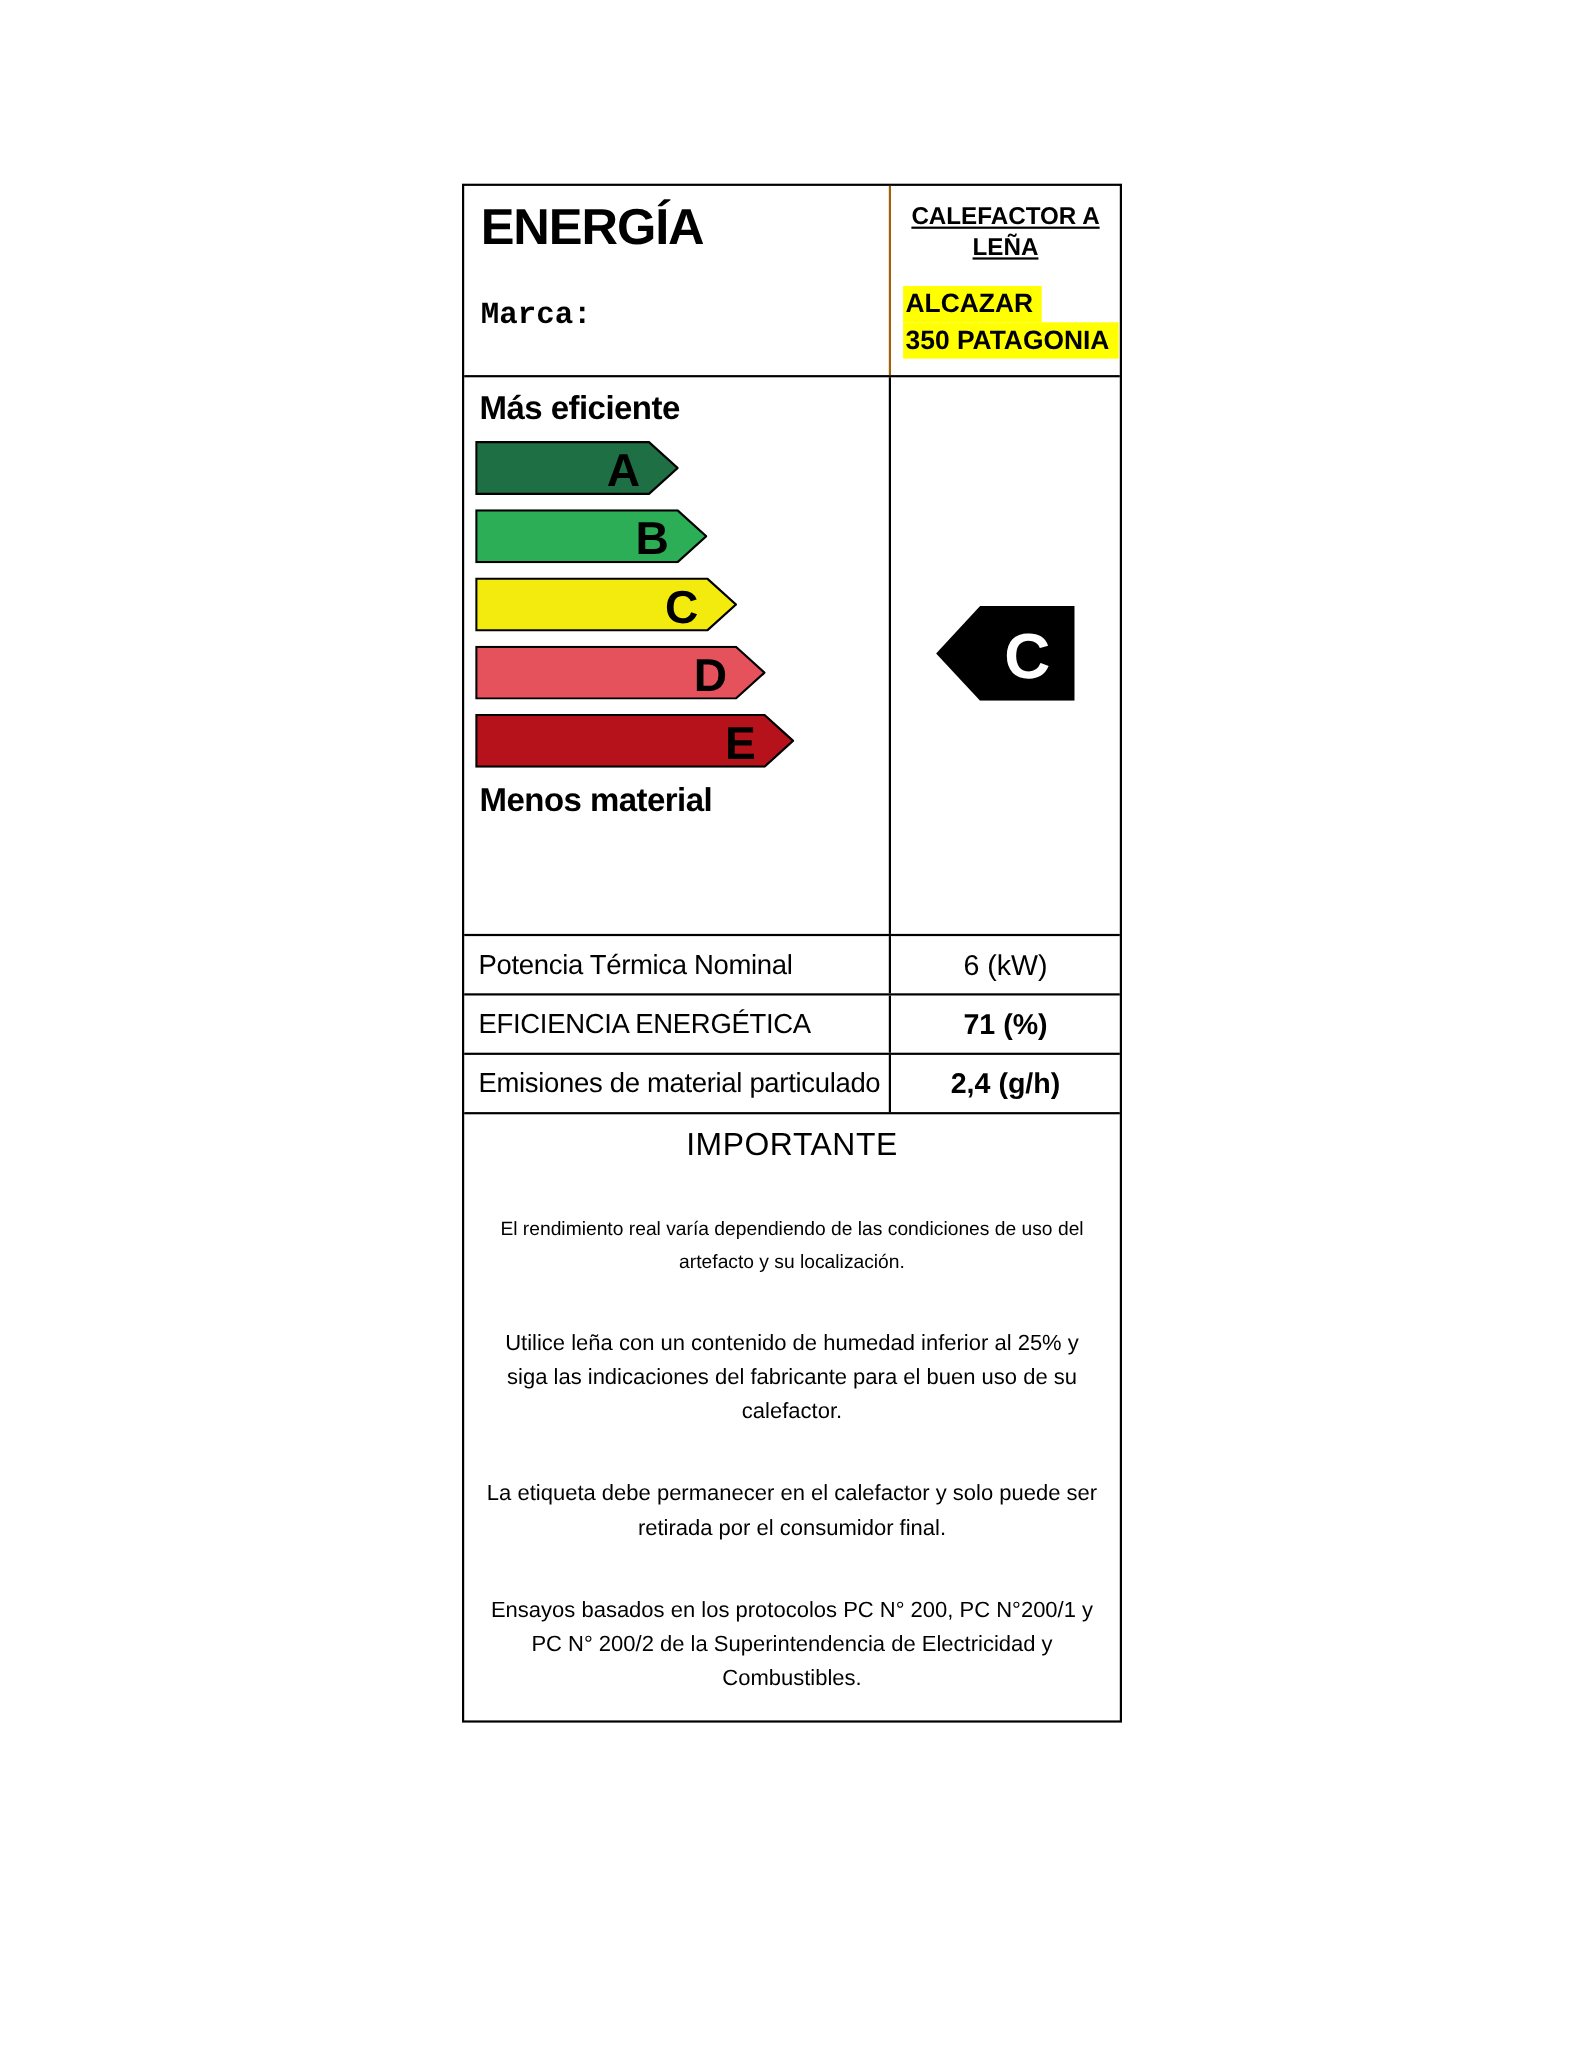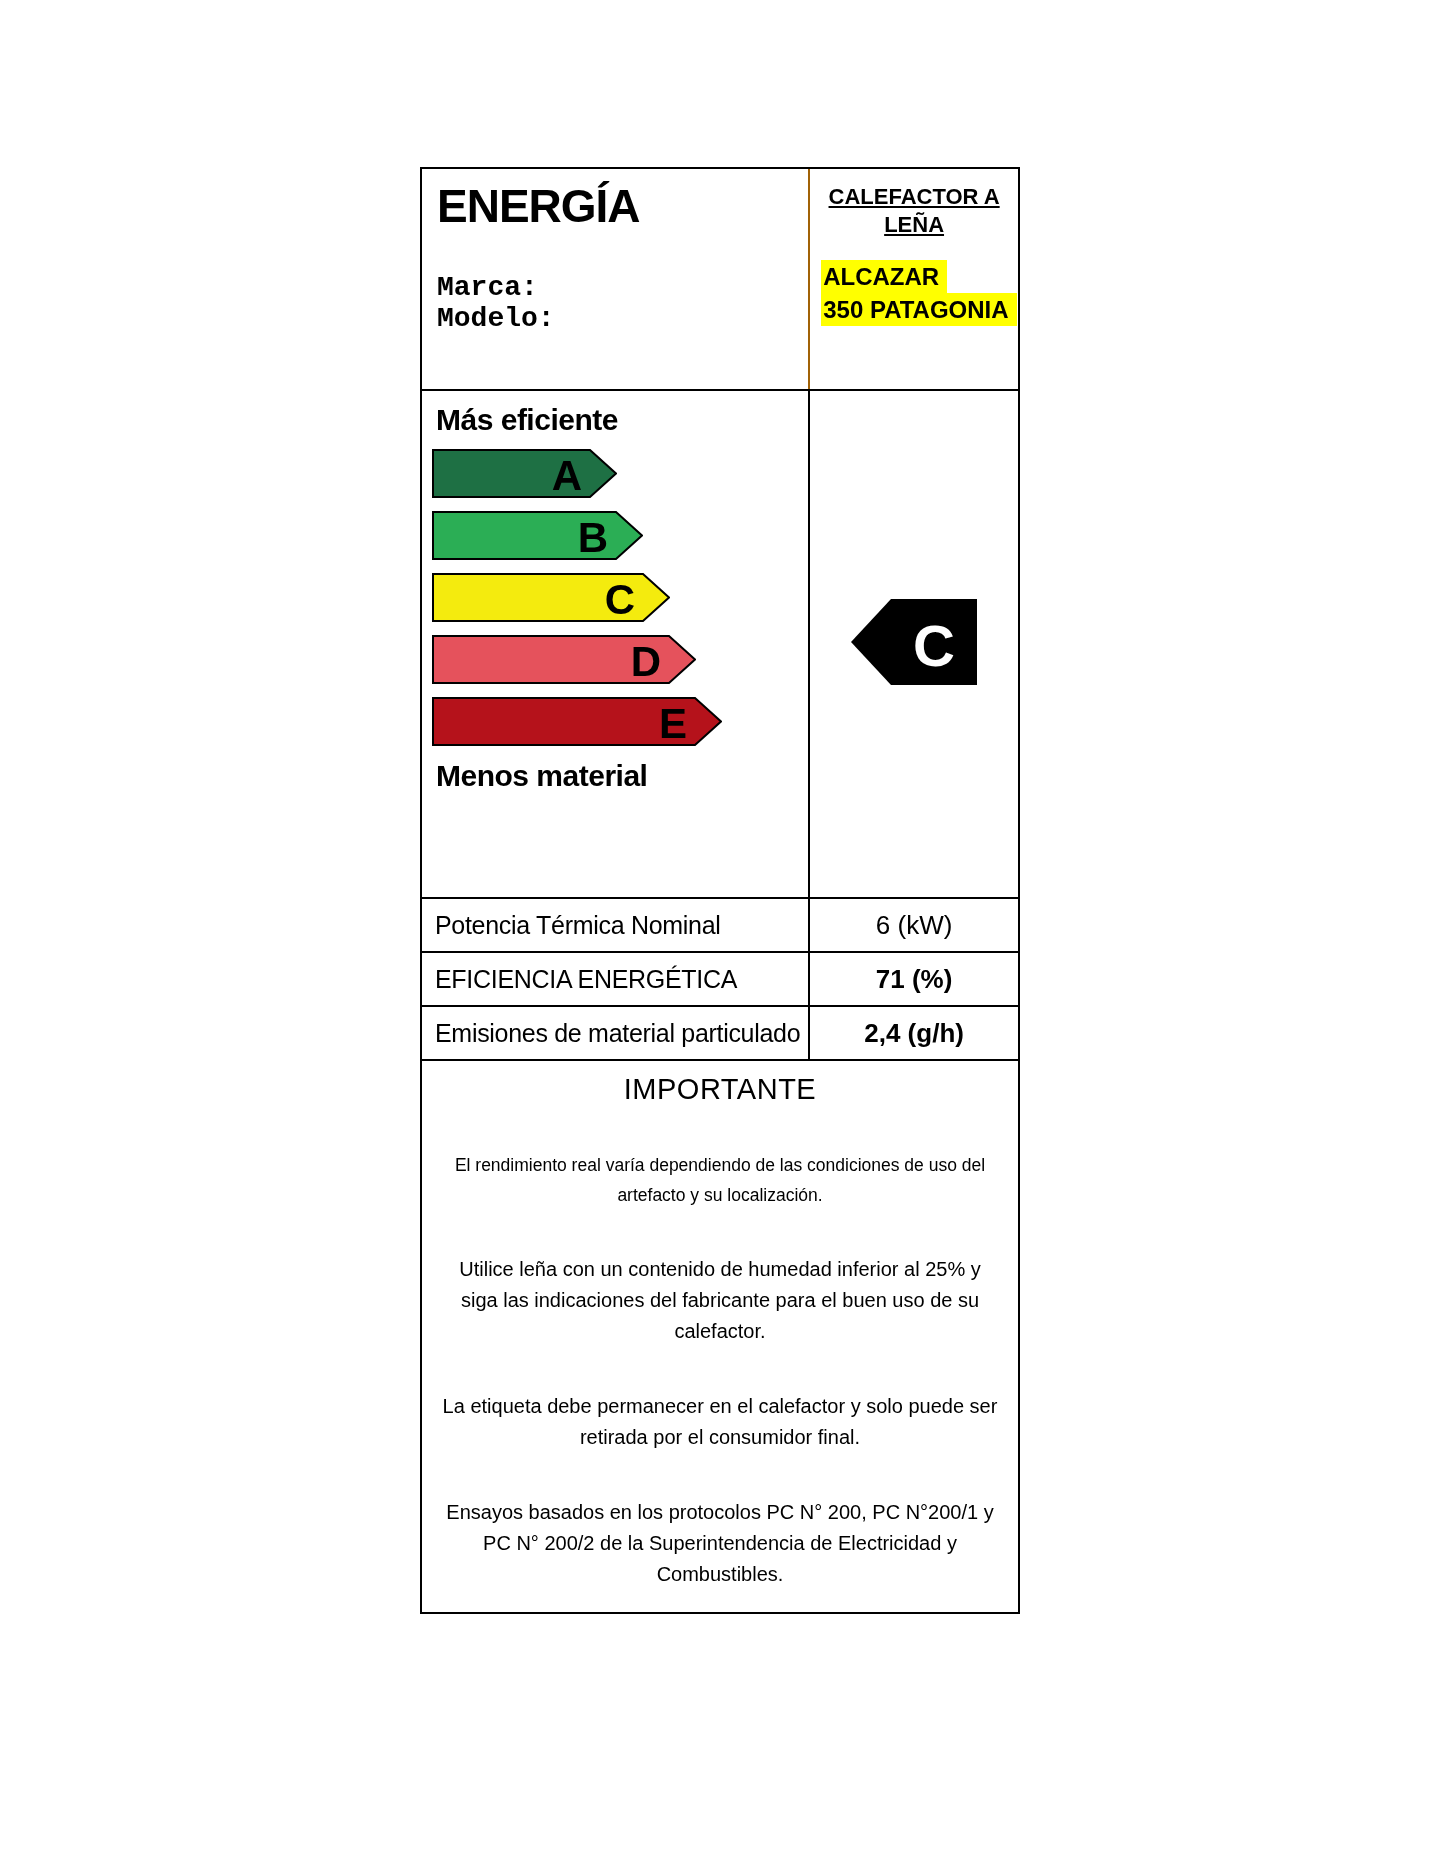--- a/index.html
+++ b/index.html
@@ -18,21 +18,21 @@
   .label {
     position: absolute;
     left: 420px;
     top: 167px;
     width: 600px;
     border: 2px solid #000;
     background: #fff;
   }
 
   
-  .header { display: flex; height: 220px; }
+  .header { display: flex; height: 172px; }
   .header-left {
     width: 64.8%;
     padding: 12px 0 0 15px;
   }
   .title {
     font-size: 46px;
     font-weight: bold;
     letter-spacing: -1px;
     line-height: 1.1;
   }
@@ -141,21 +141,20 @@
 <body>
 
 <div class="page">
   <div class="label">
 
     <div class="header">
       <div class="header-left">
         <div class="title">ENERGÍA</div>
         <div class="brand-model">
           <div>Marca:</div>
-          <div>Modelo:</div>
         </div>
       </div>
       <div class="header-right">
         <div class="product-type">CALEFACTOR A LEÑA</div>
         <div class="brand-values">
           <div><span class="hl" style="background-color: rgb(255, 255, 0);">ALCAZAR</span></div>
           <div><span class="hl" style="background-color: rgb(255, 255, 0);">350 PATAGONIA</span></div>
         </div>
       </div>
     </div>

